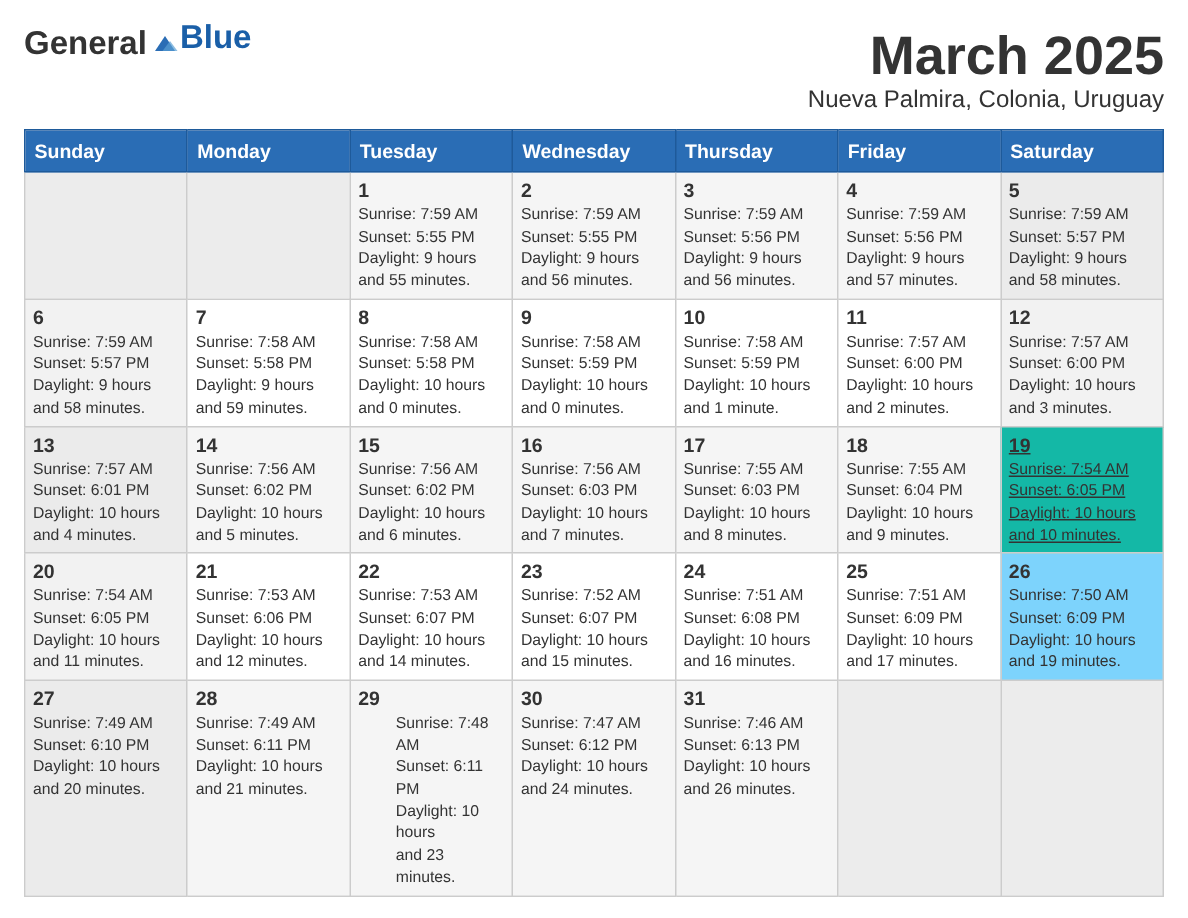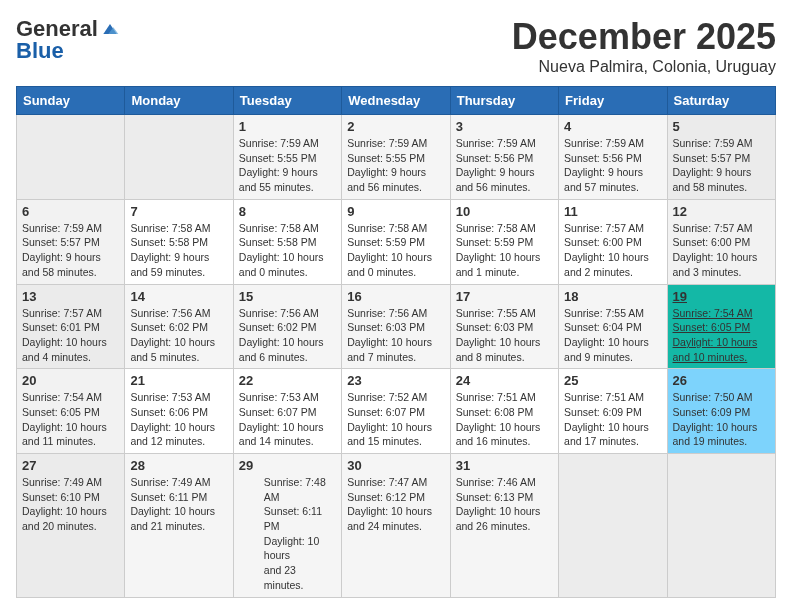--- a/index.html
+++ b/index.html
@@ -11,21 +11,21 @@
       padding: 16px;
     }
     .header {
       display: flex;
       justify-content: space-between;
       align-items: flex-start;
       margin-bottom: 10px;
     }
     .logo {
       display: flex;
-      flex-direction: column;
+      flex-direction: row;
       align-items: flex-start;
     }
     .logo-text {
       display: flex;
       align-items: center;
       font-size: 22px;
       font-weight: bold;
     }
     .logo-general {
       color: #333;
@@ -101,21 +101,21 @@
     <div class="logo-text">
       <span class="logo-general">General</span>
       <svg class="logo-icon" viewBox="0 0 24 24">
         <polygon points="4,18 12,6 20,18" fill="#2a6db5"></polygon>
         <polygon points="10,18 16,10 22,18" fill="#5a9fd4" opacity="0.7"></polygon>
       </svg>
     </div>
     <span class="logo-blue" style="font-size:22px;font-weight:bold;margin-top:-4px;">Blue</span>
   </div>
   <div class="title-block">
-    <div class="month-year">December 2025</div>
+    <div class="month-year">March 2025</div>
     <div class="location">Nueva Palmira, Colonia, Uruguay</div>
   </div>
 </div>
 
 <table class="calendar">
   <thead>
     <tr>
     <th>Sunday</th>
         <th>Monday</th>
         <th>Tuesday</th>

